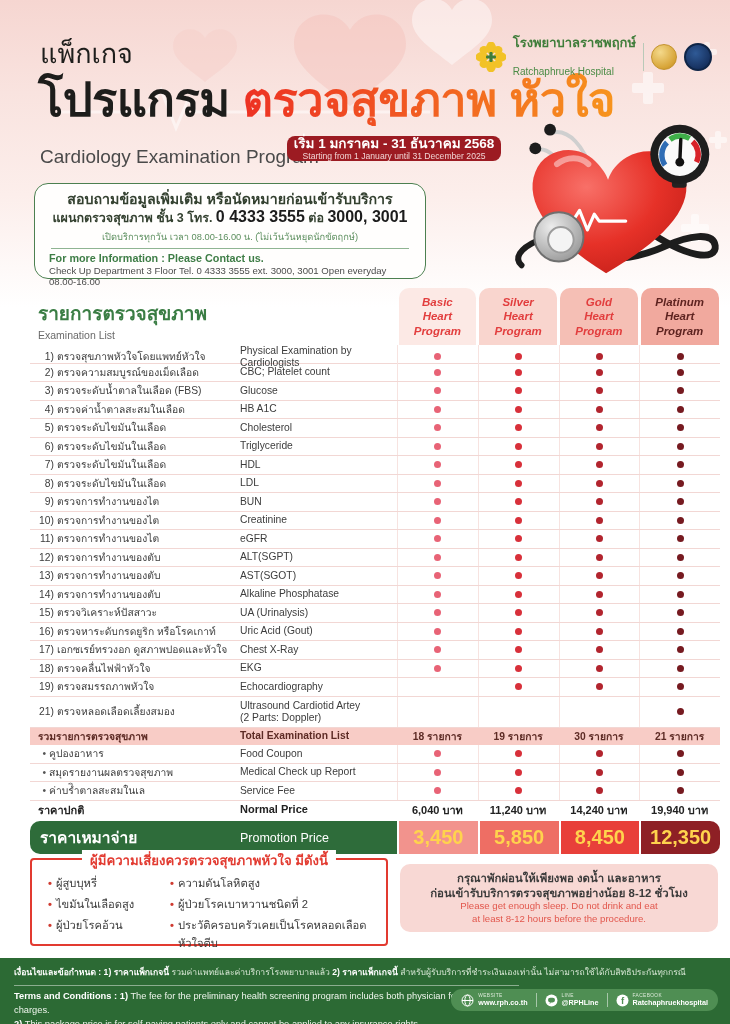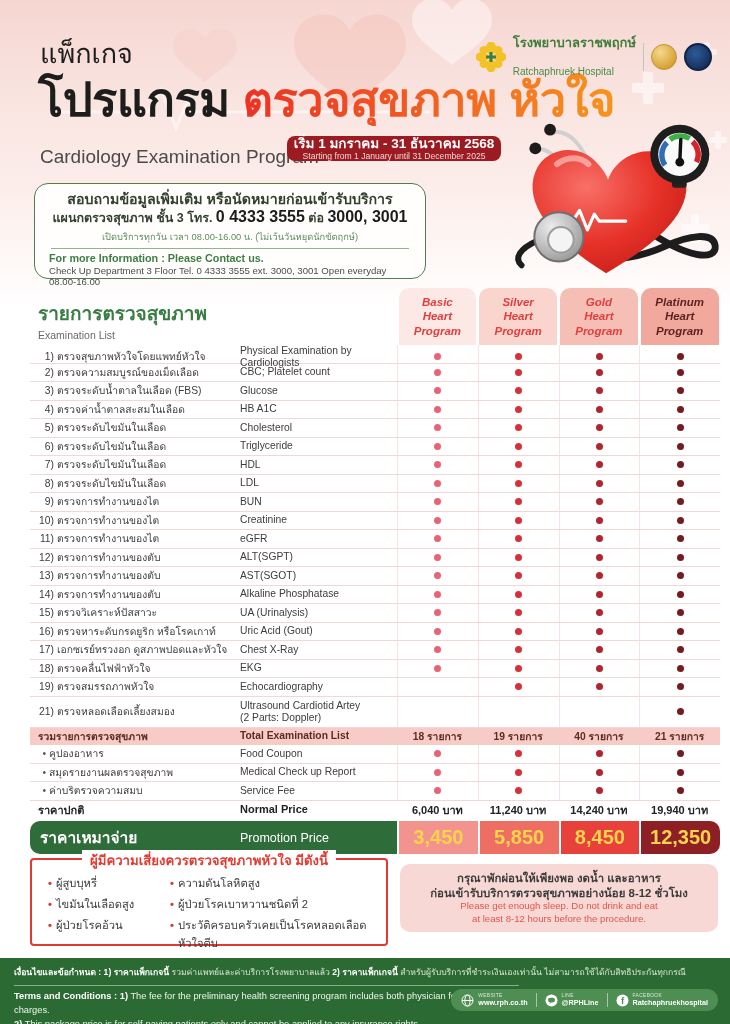--- a/index.html
+++ b/index.html
@@ -678,21 +678,21 @@
             <span class="dot d3"></span>
           </div>
   </div>
 </div>
 
     <div class="grid band-row">
       <div class="c-th" style="padding-left:8px;">รวมรายการตรวจสุขภาพ</div>
       <div class="c-en">Total Examination List</div>
       <div class="c-val">18 รายการ</div>
       <div class="c-val">19 รายการ</div>
-      <div class="c-val">40 รายการ</div>
+      <div class="c-val">30 รายการ</div>
       <div class="c-val">21 รายการ</div>
     </div>
 
     <div>
   <div class="grid exam-row">
     <div class="c-th">
             <span class="bullet">•</span>
             <span>คูปองอาหาร</span>
           </div>
     <div class="c-en">
@@ -730,21 +730,21 @@
             <span class="dot d2"></span>
           </div>
     <div class="c-dot">
             <span class="dot d3"></span>
           </div>
   </div>
 
   <div class="grid exam-row">
     <div class="c-th">
             <span class="bullet">•</span>
-            <span>ค่าบริตรวจความสมบ</span>
+            <span>ค่าบริำตาลสะสมในเล</span>
           </div>
     <div class="c-en">
             <div>Service Fee</div>
           </div>
     <div class="c-dot">
             <span class="dot d0"></span>
           </div>
     <div class="c-dot">
             <span class="dot d1"></span>
           </div>

